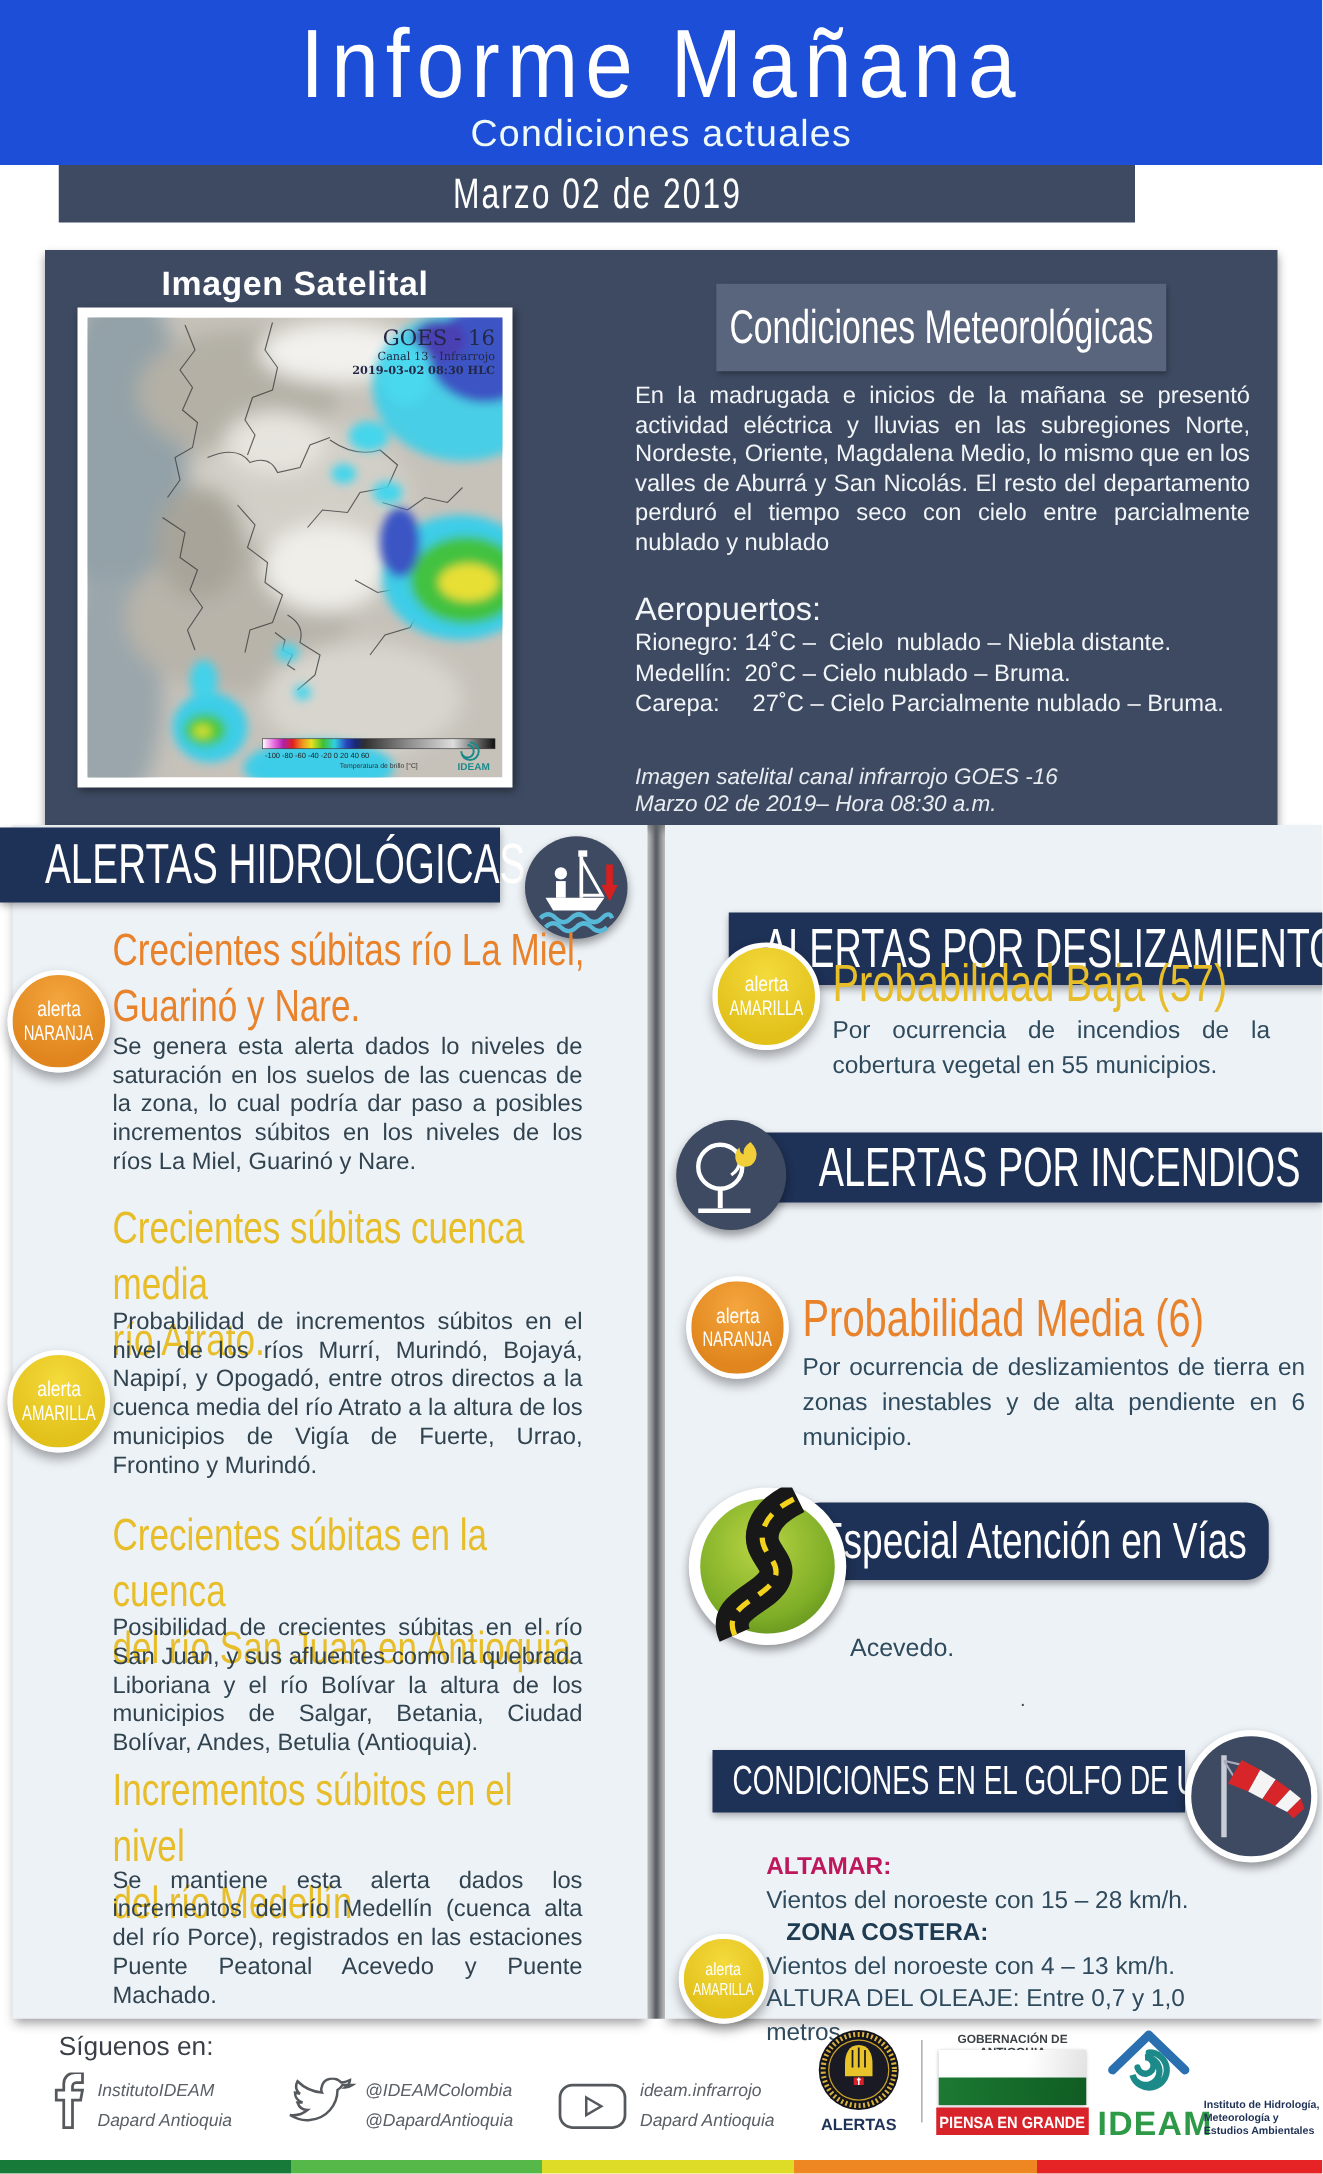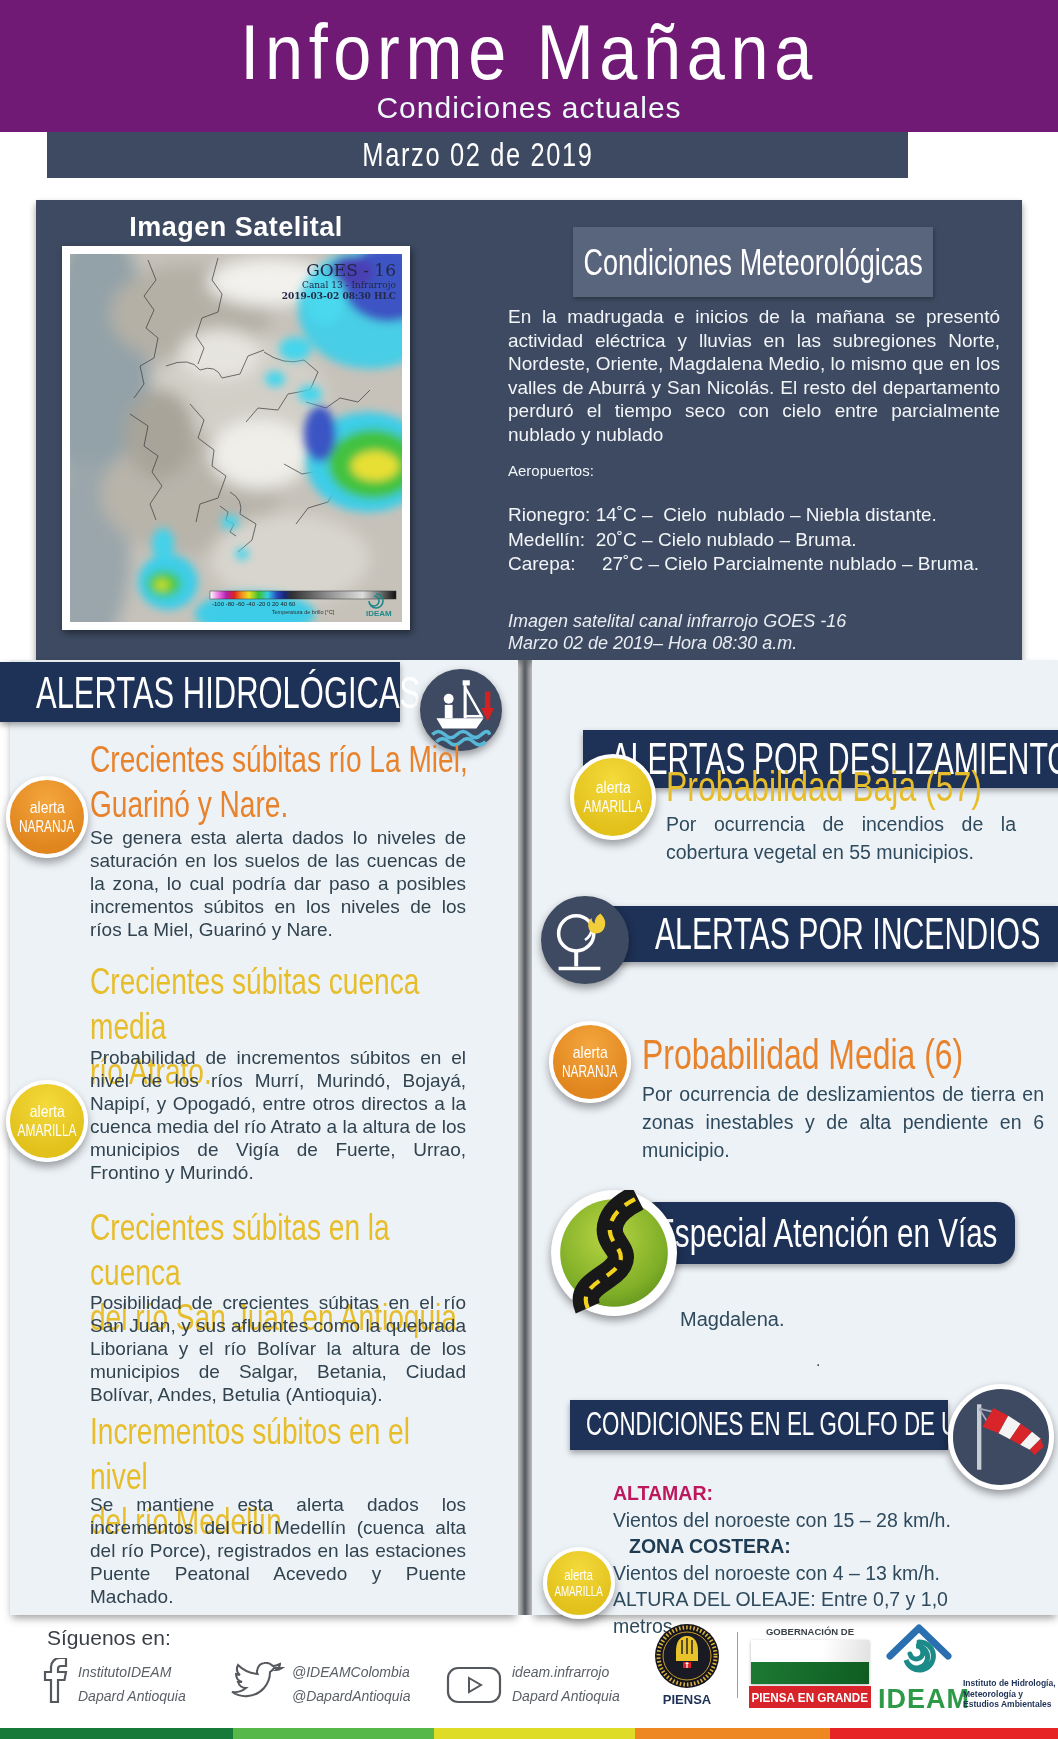--- a/index.html
+++ b/index.html
@@ -5,21 +5,21 @@
   html,body{margin:0;padding:0;background:#fff;}
   body{font-family:"Liberation Sans",sans-serif;}
   #page{position:relative;width:1058px;height:1739px;overflow:hidden;background:#fff;}
   .abs{position:absolute;}
   
   .cond{display:inline-block;white-space:nowrap;transform-origin:50% 50%;}
   .cond-l{display:inline-block;white-space:nowrap;transform-origin:0 50%;}
   .flexc{display:flex;align-items:center;justify-content:center;}
   .flexl{display:flex;align-items:center;justify-content:flex-start;}
   
-  .teal{background:#701a75;}
+  .teal{background:#1d4ed8;}
   .navy{background:#3d4a61;}
   .bar{background:#1e3156;box-shadow:0 3px 6px rgba(0,0,0,.35);}
   .bar-text{color:#fff;font-weight:400;}
   
   .panel-bg{background:#edf2f7;box-shadow:0 5px 8px -2px rgba(40,40,40,.45);}
   
   .h-lines{position:absolute;transform:scaleX(.78);transform-origin:0 0;font-size:36px;line-height:45px;font-weight:400;}
   .h-lines span{display:block;}
   .h-orange{color:#e8822b;}
   .h-yellow{color:#e7bd2a;}
@@ -149,21 +149,21 @@
         </g>
       </svg>
     </div>
 
     <div class="abs flexc" style="left:537px;top:27px;width:360px;height:70px;background:#59647d;box-shadow:1px 2px 4px rgba(0,0,0,.3);">
       <span class="cond" style="font-size:36px;color:#fff;transform:scale(.75,1.05);">Condiciones Meteorológicas</span>
     </div>
 
     <div class="abs" style="left:472px;top:105px;width:492px;color:#f2f5f8;font-size:19px;line-height:23.5px;text-align:justify;">En la madrugada e inicios de la mañana se presentó actividad eléctrica y lluvias en las subregiones Norte, Nordeste, Oriente, Magdalena Medio, lo mismo que en los valles de Aburrá y San Nicolás. El resto del departamento perduró el tiempo seco con cielo entre parcialmente nublado y nublado</div>
 
-    <div class="abs" style="left:472px;top:262px;color:#f2f5f8;font-size:15px;">Aeropuertos:</div>
+    <div class="abs" style="left:472px;top:272px;color:#f2f5f8;font-size:26px;">Aeropuertos:</div>
 
     <div class="abs" style="left:472px;top:303px;color:#f2f5f8;font-size:19px;line-height:24.5px;">
       <div style="white-space:pre;">Rionegro: 14˚C –  Cielo  nublado – Niebla distante.</div>
       <div style="white-space:pre;">Medellín:  20˚C – Cielo nublado – Bruma.</div>
       <div style="white-space:pre;">Carepa:     27˚C – Cielo Parcialmente nublado – Bruma.</div>
     </div>
 
     <div class="abs" style="left:472px;top:410px;color:#e9edf2;font-size:18px;line-height:22px;font-style:italic;">
       <div>Imagen satelital canal infrarrojo GOES -16</div>
       <div>Marzo 02 de 2019– Hora 08:30 a.m.</div>
@@ -268,21 +268,21 @@
           <stop offset="0" stop-color="#b9d544"></stop>
             <stop offset=".7" stop-color="#7fae27"></stop>
             <stop offset="1" stop-color="#5d8d1c"></stop>
         </radialGradient>
       </defs>
       <circle cx="24" cy="24" r="20.5" fill="url(#roadg)"></circle>
       <path d="M14 45 C10 36 23 34 26 28 C29 22 20 20 23 12 C24.5 8 28 5.5 33 3" stroke="#181818" stroke-width="10" fill="none"></path>
       <path d="M14 45 C10 36 23 34 26 28 C29 22 20 20 23 12 C24.5 8 28 5.5 33 3" stroke="#f2d21a" stroke-width="1.6" fill="none" stroke-dasharray="4.5 3.5"></path>
     </svg>
   </div>
-  <div class="abs" style="left:680px;top:1308px;font-size:20px;color:#2e4a5c;">Magdalena.</div>
+  <div class="abs" style="left:680px;top:1308px;font-size:20px;color:#2e4a5c;">Acevedo.</div>
   <div class="abs" style="left:816px;top:1352px;font-size:16px;color:#444;">.</div>
 
   <div class="abs bar flexl" style="left:570px;top:1400px;width:378px;height:50px;">
     <span class="cond-l bar-text" style="font-size:31px;margin-left:16px;transform:scale(.72,1.05);">CONDICIONES EN EL GOLFO DE URABÁ</span>
   </div>
   <div class="icon-circle navy" style="left:948px;top:1384px;width:106px;height:106px;border:5px solid #fff;box-sizing:border-box;z-index:2;">
     <svg width="96" height="96" viewBox="0 0 44 44">
       <line x1="12" y1="7" x2="12" y2="37" stroke="#c8ccd4" stroke-width="2"></line>
       <line x1="12" y1="9" x2="16" y2="15.5" stroke="#aab" stroke-width=".8"></line>
       <line x1="12" y1="9" x2="18.5" y2="10.5" stroke="#aab" stroke-width=".8"></line>
@@ -346,21 +346,21 @@
       <path d="M34 14 c-8 0 -11 7 -11 15 v10 h22 v-10 c0 -8 -3 -15 -11 -15 z" fill="#e8c32a"></path>
       <g stroke="#1a1a24" stroke-width="1.4">
         <line x1="29" y1="18" x2="29" y2="32"></line>
           <line x1="34" y1="16" x2="34" y2="32"></line>
           <line x1="39" y1="18" x2="39" y2="32"></line>
       </g>
       <path d="M30 40 h8 v6 h-8 z" fill="#d82028"></path>
       <path d="M32.5 41.5 h3 M34 40 v6" stroke="#fff" stroke-width="1.2"></path>
     </svg>
   </div>
-  <div class="abs" style="left:647px;top:1692px;width:80px;text-align:center;font-size:13px;font-weight:700;color:#1e3156;">PIENSA</div>
+  <div class="abs" style="left:647px;top:1692px;width:80px;text-align:center;font-size:13px;font-weight:700;color:#1e3156;">ALERTAS</div>
 
   <div class="abs" style="left:737px;top:1632px;width:1px;height:66px;background:#9aa0a6;"></div>
 
   <div class="abs" style="left:749px;top:1626px;width:122px;text-align:center;font-size:9.5px;font-weight:700;color:#3c4146;">GOBERNACIÓN DE ANTIOQUIA</div>
   <div class="abs" style="left:751px;top:1640px;width:118px;height:44px;box-shadow:0 1px 3px rgba(0,0,0,.3);">
     <div style="height:50%;background:linear-gradient(100deg,#fff 60%,#e2e2e2);"></div>
     <div style="height:50%;background:linear-gradient(100deg,#1c7a33,#0f5c22);"></div>
   </div>
   <div class="abs flexc" style="left:749px;top:1686px;width:122px;height:22px;background:#d8232a;">
     <span class="cond" style="font-size:13px;font-weight:700;color:#fff;transform:scaleX(.9);">PIENSA EN GRANDE</span>

